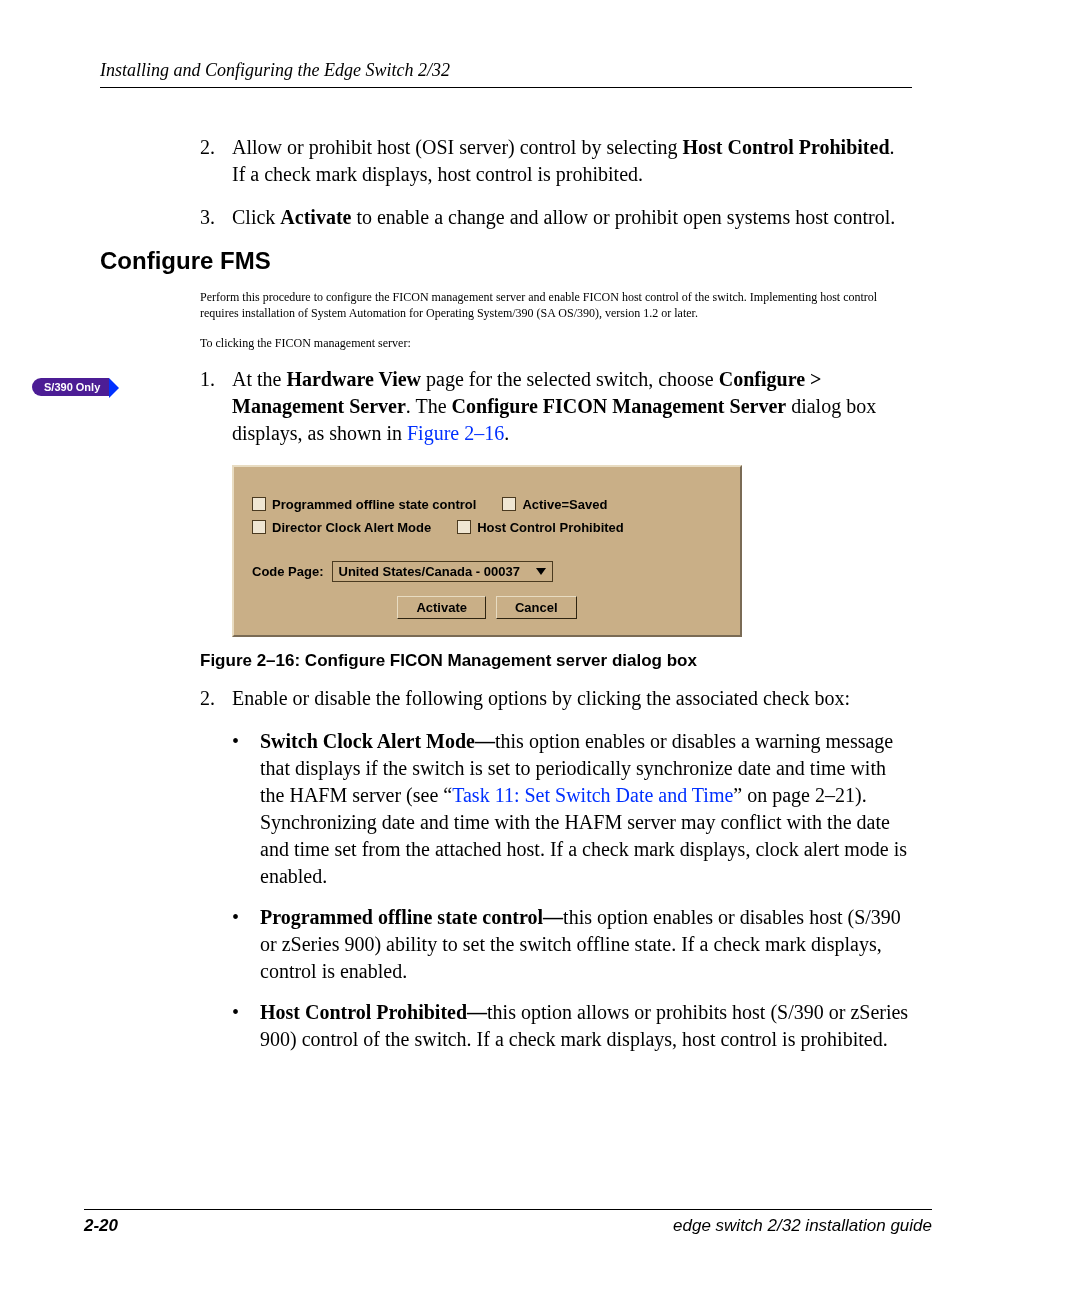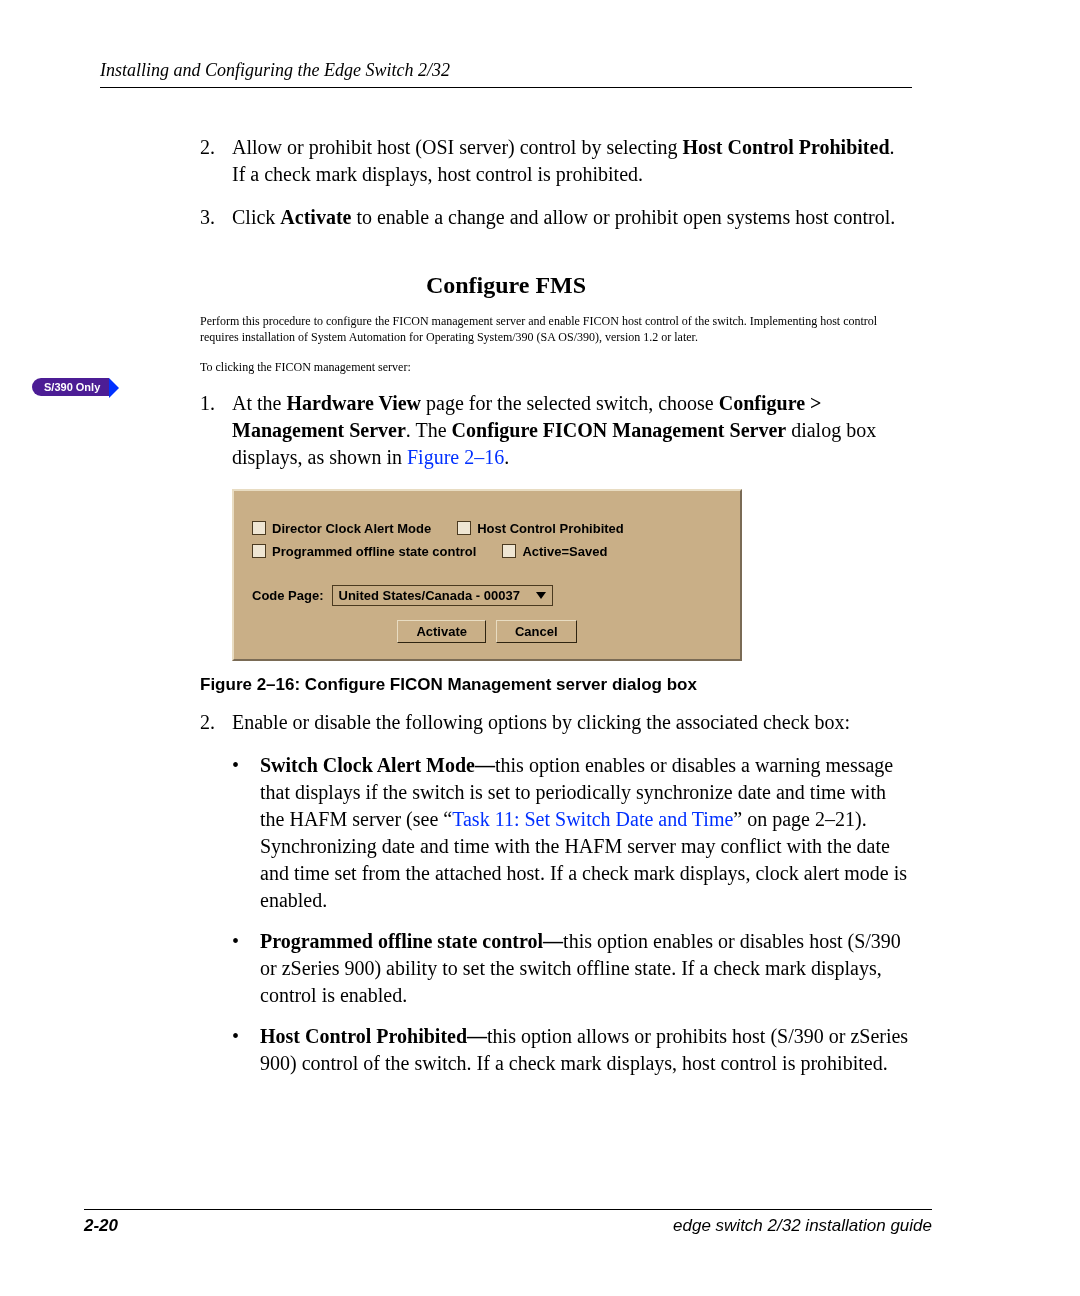--- a/index.html
+++ b/index.html
@@ -52,25 +52,24 @@
     margin-bottom: 14px;
   }
   .bullet-item .dot {
     width: 28px;
     flex: none;
   }
   .bullet-item .txt {
     flex: 1;
   }
   .h2 {
-    font-family: Liberation Serif, serif;
+    font-family: Liberation Sans, sans-serif;
     font-weight: bold;
     font-size: 24px;
-    margin: 41px 0 14px 0;
-    text-align: center;
+    margin: 16px 0 14px 0;
   }
   .para {
     font-size: 12px;
     line-height: 1.35;
     margin-bottom: 14px;
   }
   .link { color: #0030ff; }
   .bold { font-weight: bold; }
   .margin-badge {
     position: absolute;
@@ -227,35 +226,35 @@
       <div class="txt">
         <span>At the </span><span class="bold">Hardware View</span><span> page for the selected switch, choose </span><span class="bold">Configure &gt; Management Server</span><span>. The </span><span class="bold">Configure FICON Management Server</span><span> dialog box displays, as shown in </span><span class="link">Figure 2–16</span><span>.</span>
       </div>
     </div>
 
     <div class="figure">
       <div class="dialog">
         <div class="row">
           <span class="chk">
             <span class="box"></span>
+            <span>Programmed offline state control</span>
+          </span>
+          <span class="chk">
+            <span class="box"></span>
+            <span>Active=Saved</span>
+          </span>
+        </div>
+        <div class="row">
+          <span class="chk">
+            <span class="box"></span>
             <span>Director Clock Alert Mode</span>
           </span>
           <span class="chk">
             <span class="box"></span>
             <span>Host Control Prohibited</span>
-          </span>
-        </div>
-        <div class="row">
-          <span class="chk">
-            <span class="box"></span>
-            <span>Programmed offline state control</span>
-          </span>
-          <span class="chk">
-            <span class="box"></span>
-            <span>Active=Saved</span>
           </span>
         </div>
         <div class="codepage-row">
           <span>Code Page:</span>
           <span class="sel">
             <span>United States/Canada - 00037</span>
             <span class="tri"></span>
           </span>
         </div>
         <div class="btn-row">

